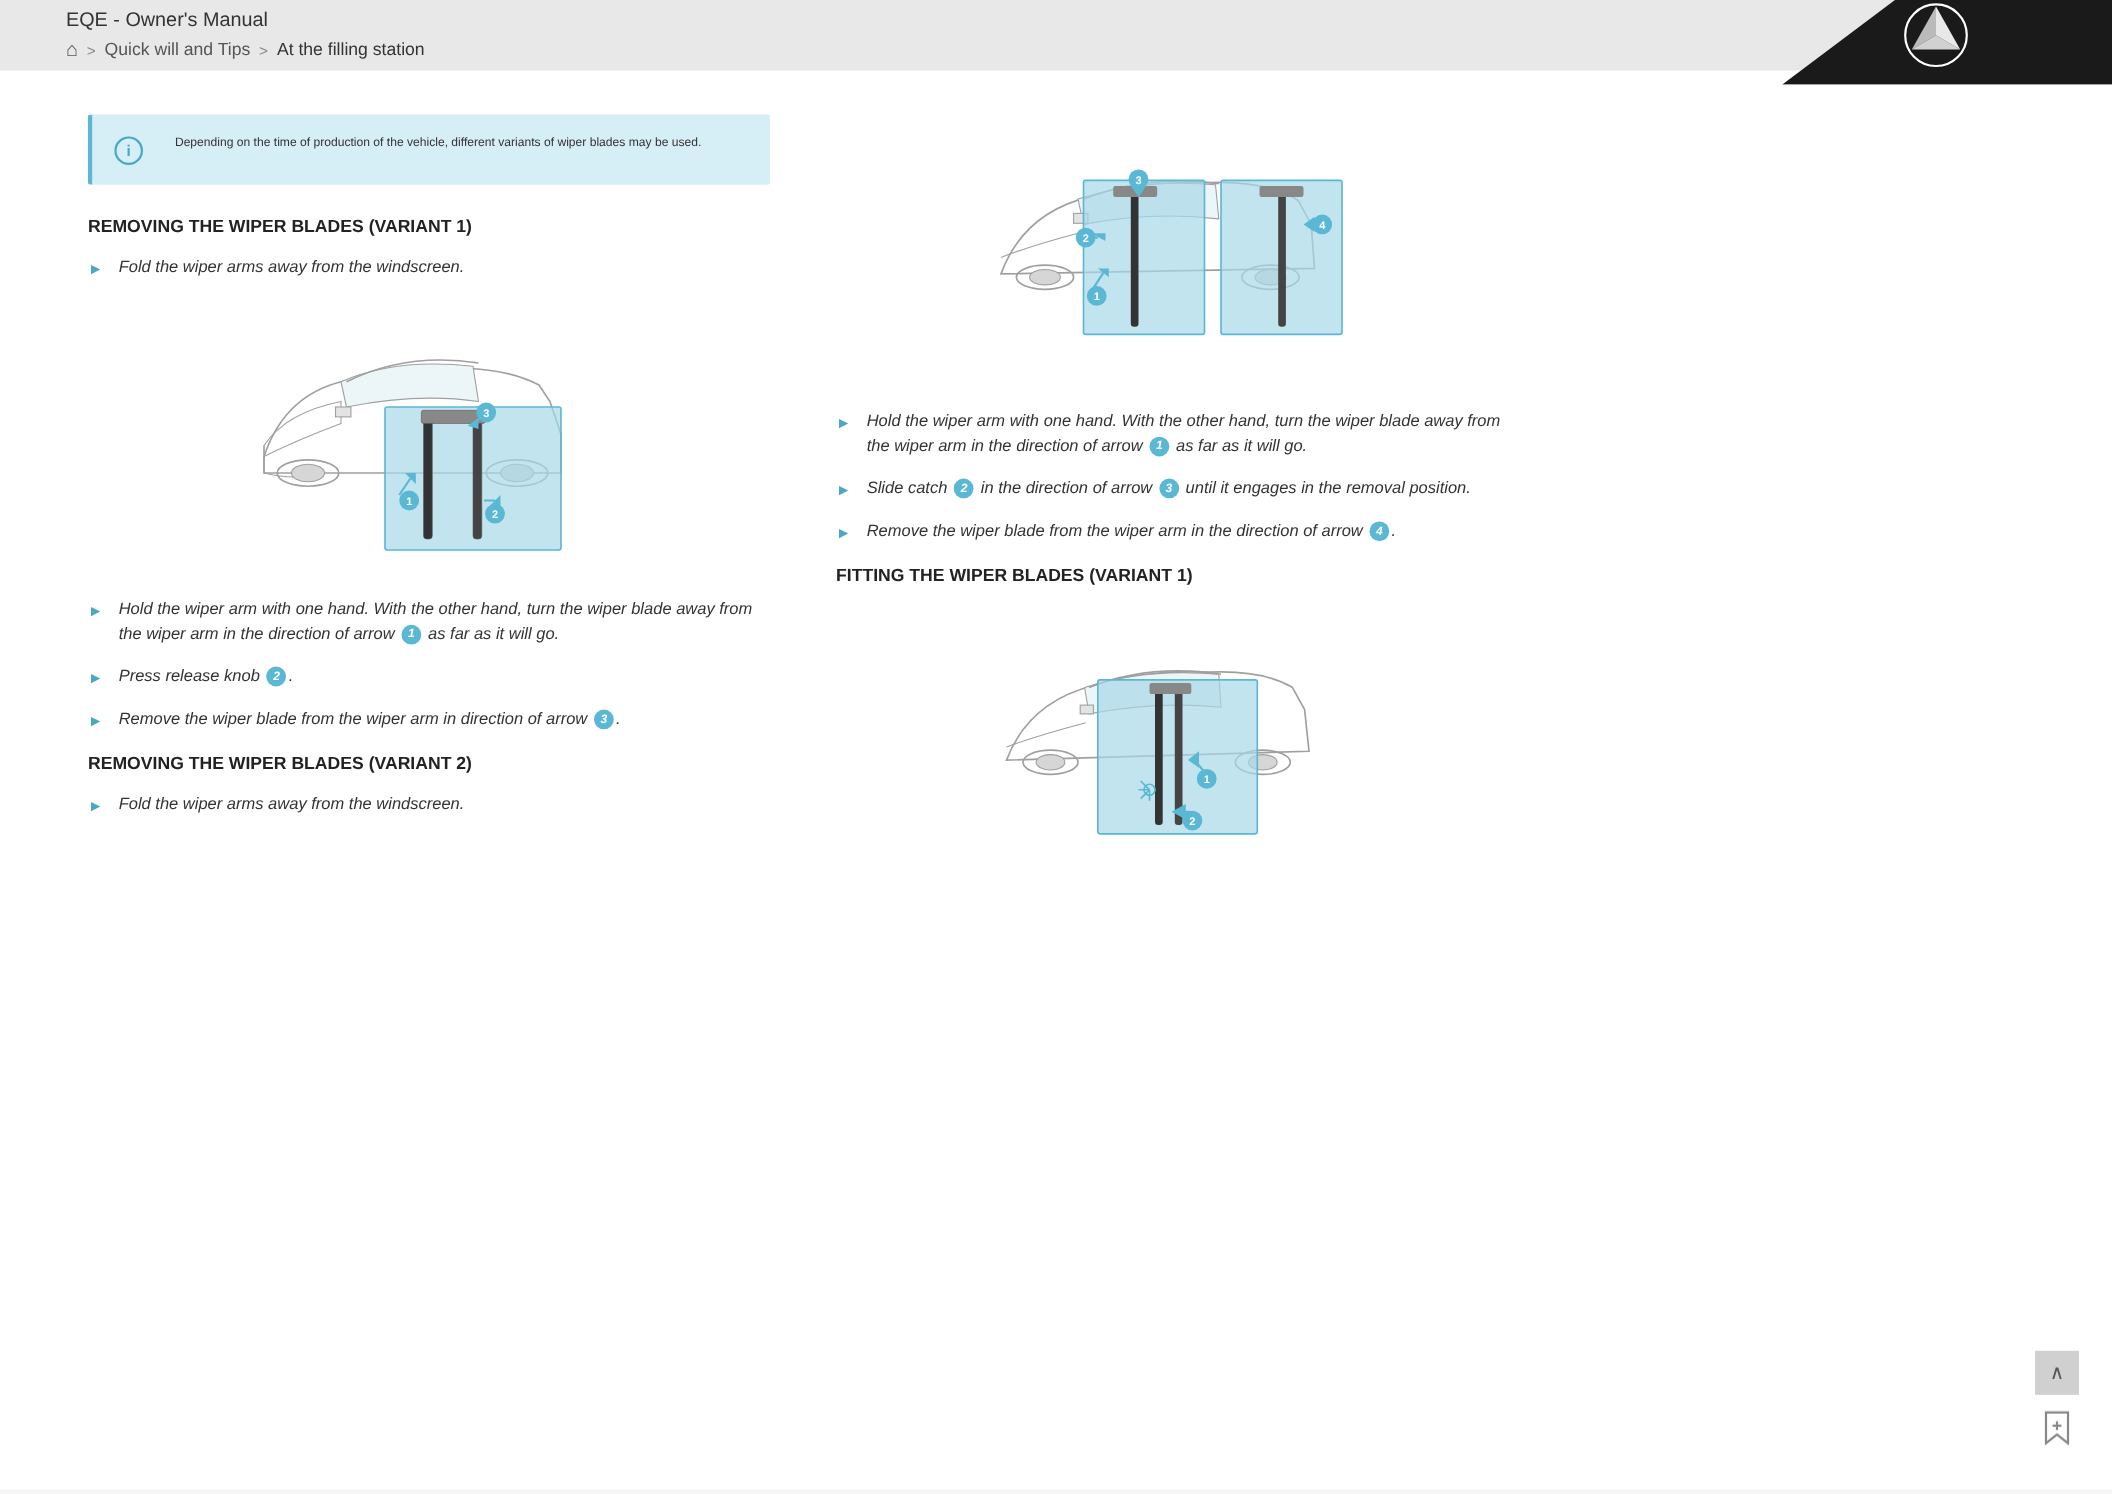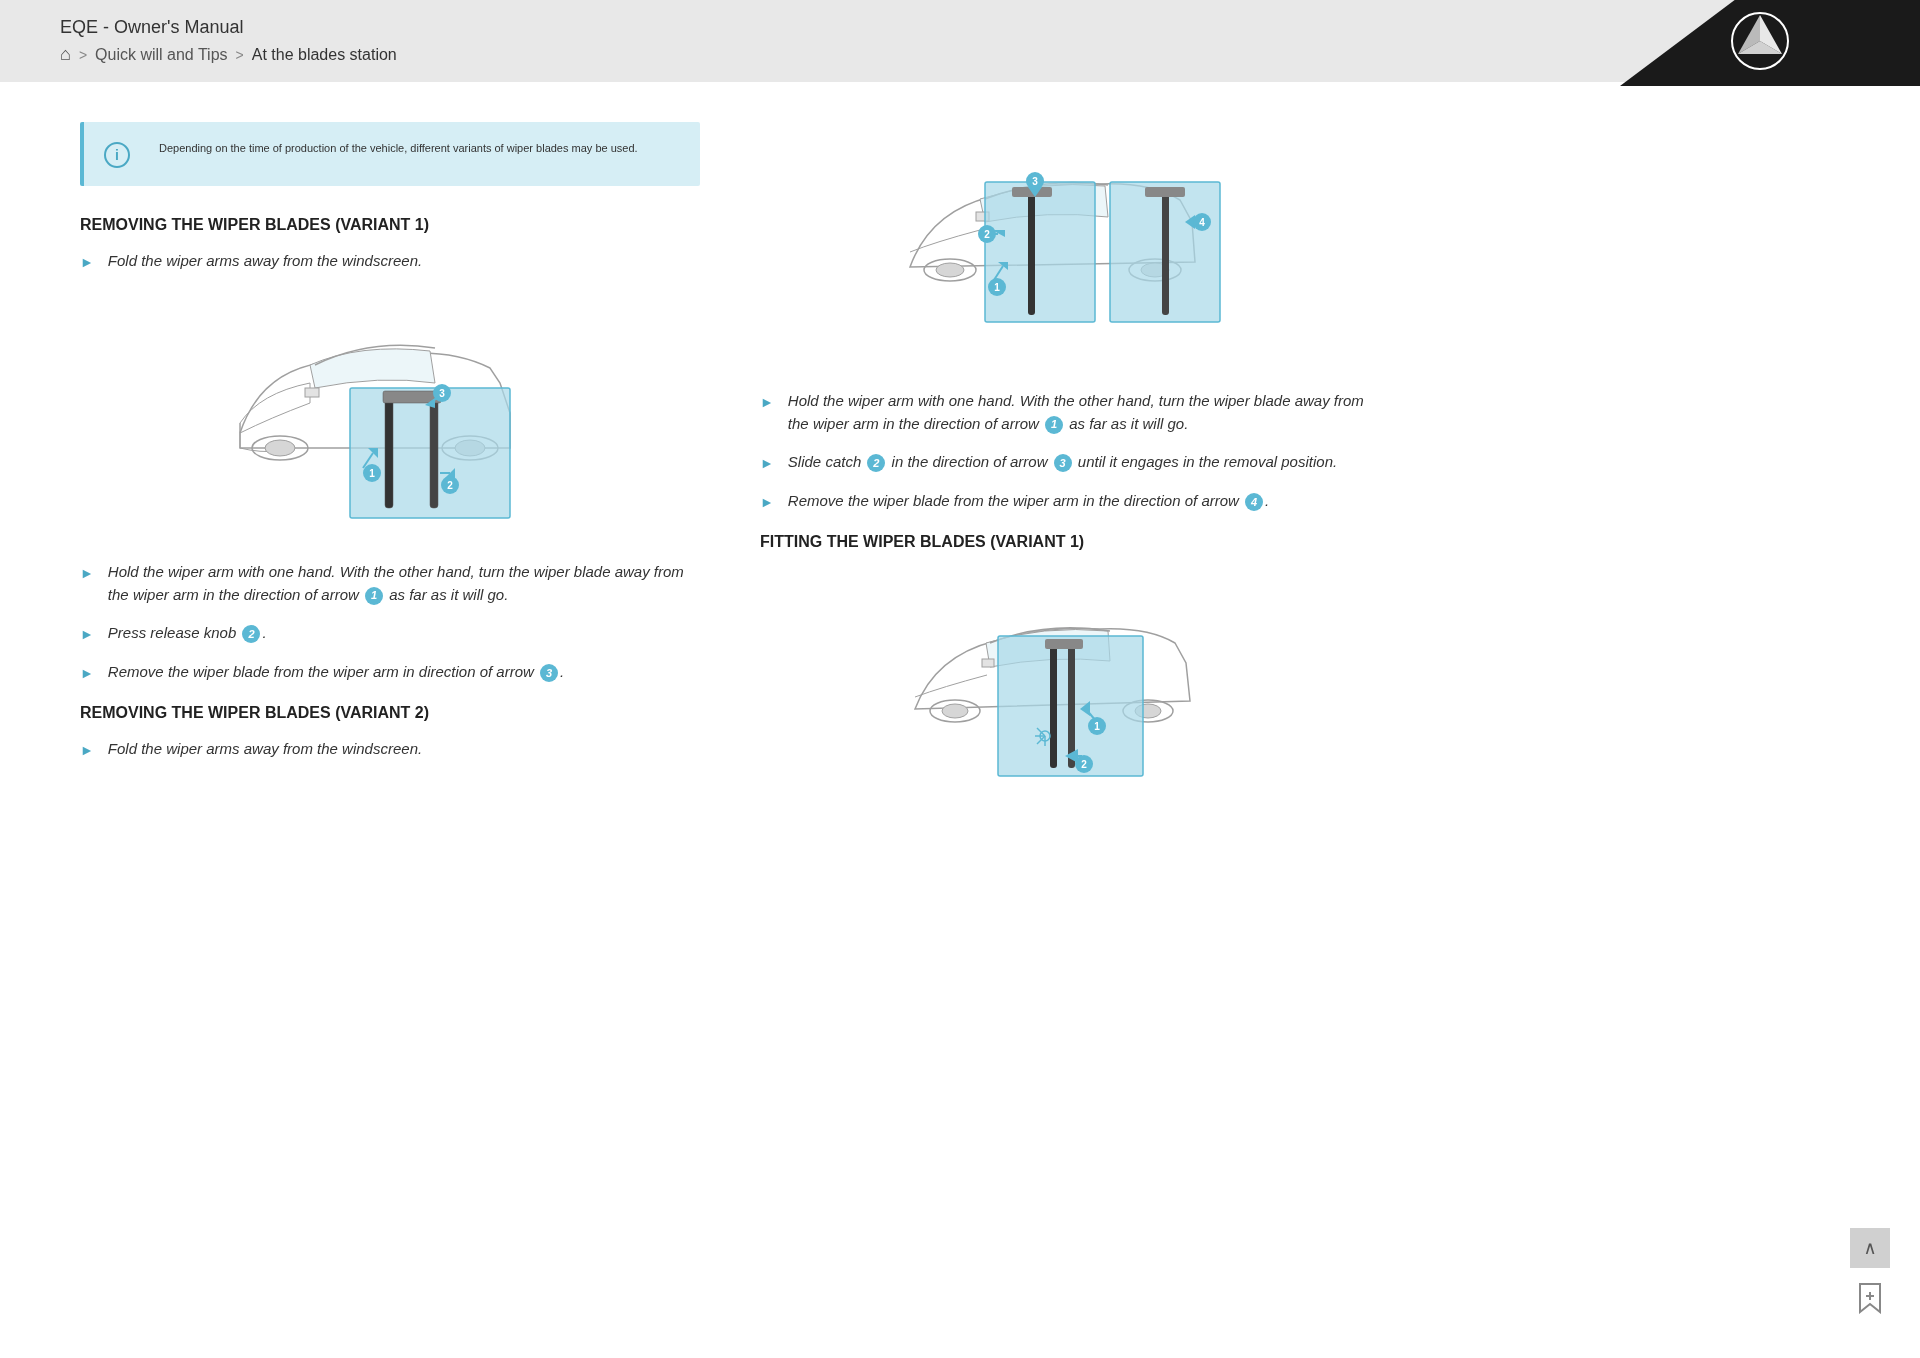--- a/index.html
+++ b/index.html
@@ -8,21 +8,21 @@
       background: #f5f5f5;
       width: 1920px;
       min-height: 1358px;
       position: relative;
       overflow-x: hidden;
     }
 
     
     .header {
       background: #e8e8e8;
-      height: 82px;
+      height: 64px;
       display: flex;
       align-items: center;
       justify-content: space-between;
       padding: 0 0 0 60px;
       position: relative;
     }
     .header-left {
       display: flex;
       flex-direction: column;
       gap: 6px;
@@ -251,21 +251,21 @@
 <body>
 
 <div class="header">
   <div class="header-left">
     <div class="header-title">EQE - Owner's Manual</div>
     <div class="breadcrumb">
       <span class="breadcrumb-home">⌂</span>
       <span class="breadcrumb-separator">&gt;</span>
       <span class="breadcrumb-item">Quick will and Tips</span>
       <span class="breadcrumb-separator">&gt;</span>
-      <span class="breadcrumb-current">At the blades station</span>
+      <span class="breadcrumb-current">At the filling station</span>
     </div>
   </div>
   <div class="header-logo-area">
     <div class="header-dark-triangle"></div>
 
     <svg class="mercedes-logo" viewBox="0 0 60 60" xmlns="http://www.w3.org/2000/svg">
       <circle cx="30" cy="30" r="28" fill="none" stroke="white" stroke-width="2"></circle>
       <path d="M30 4 L30 30 L52 43 Z" fill="white" opacity="0.9"></path>
       <path d="M30 4 L30 30 L8 43 Z" fill="white" opacity="0.7"></path>
       <path d="M8 43 L30 30 L52 43 Z" fill="white" opacity="0.8"></path>

